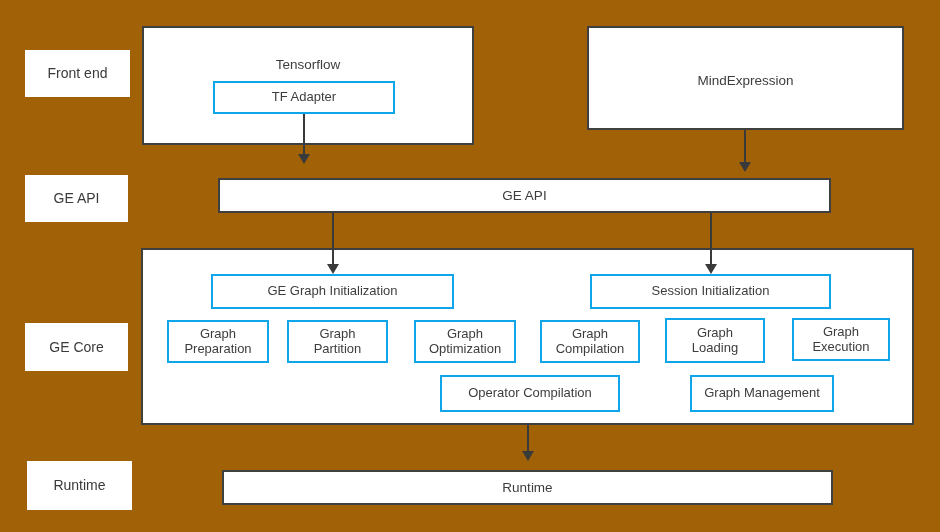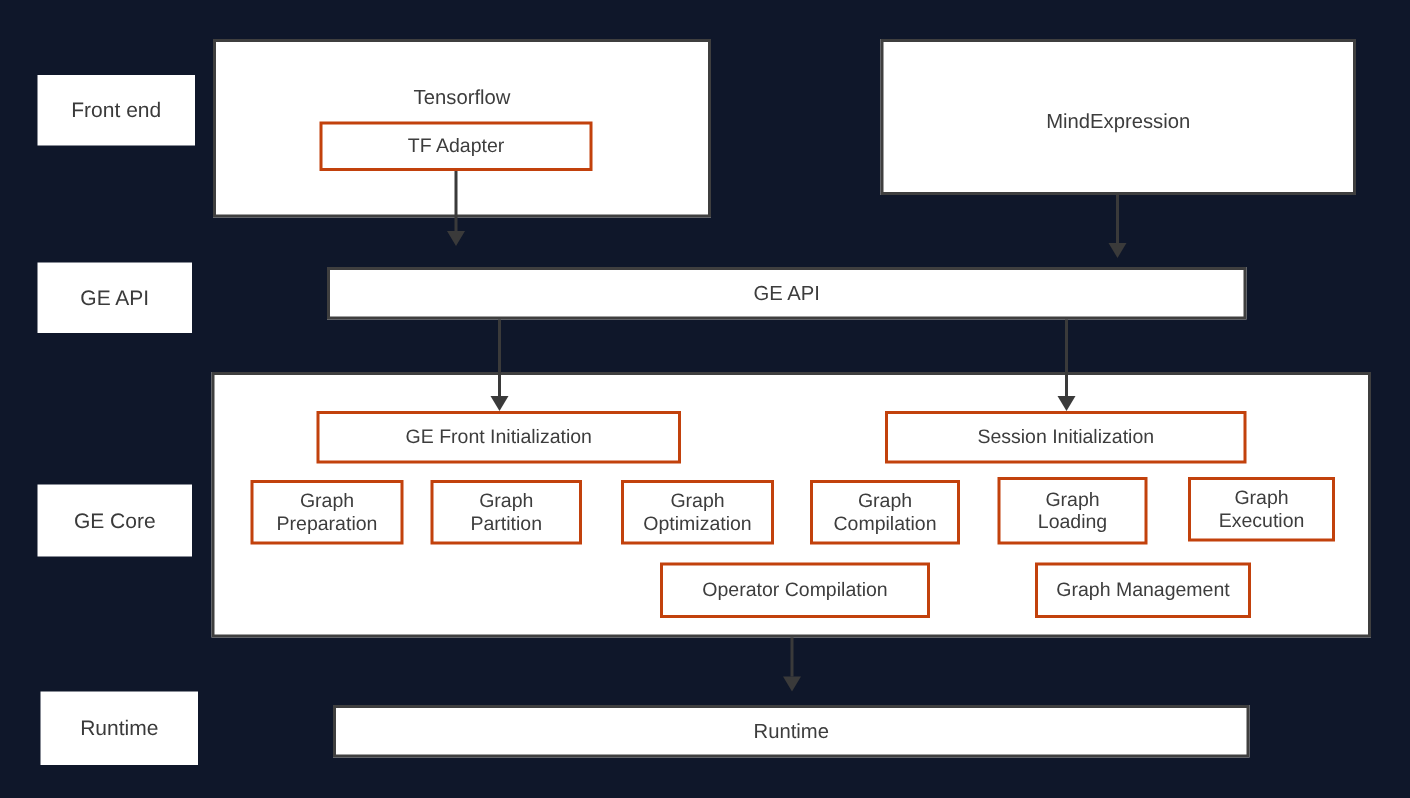--- a/index.html
+++ b/index.html
@@ -8,21 +8,21 @@
     padding: 0;
     background: #000000;
   }
   body {
     font-family: "Liberation Sans", "DejaVu Sans", sans-serif;
   }
   #canvas {
     position: relative;
     width: 940px;
     height: 532px;
-    background: #0f172a;
+    background: #a16207;
     overflow: hidden;
   }
 
   
   .box {
     position: absolute;
     box-sizing: border-box;
     background: #ffffff;
     color: #3d3d3d;
     display: flex;
@@ -50,21 +50,21 @@
     position: absolute;
     left: 0;
     right: 0;
     text-align: center;
     font-size: 13.5px;
     color: #3d3d3d;
   }
 
   
   .component {
-    border: 2px solid #c2410c;
+    border: 2px solid #0ea5e9;
     font-size: 13px;
   }
 
   
   .bar {
     border: 2px solid #3f3f3f;
     font-size: 13.5px;
   }
 
   
@@ -115,21 +115,21 @@
     <div class="panel-title" style="top:45px;">MindExpression</div>
   </div>
 
   <div class="box bar" style="left:218px; top:178px; width:613px; height:35px;">
     <span>GE API</span>
   </div>
 
   <div class="box panel" style="left:141px; top:248px; width:773px; height:177px;"></div>
 
   <div class="box component" style="left:211px; top:274px; width:243px; height:35px;">
-    <span>GE Front Initialization</span>
+    <span>GE Graph Initialization</span>
   </div>
   <div class="box component" style="left:590px; top:274px; width:241px; height:35px;">
     <span>Session Initialization</span>
   </div>
 
   <div class="box component" style="left:167px; top:320px; width:102px; height:43px;">
     <span>Graph
 Preparation</span>
   </div>
   <div class="box component" style="left:287px; top:320px; width:101px; height:43px;">

